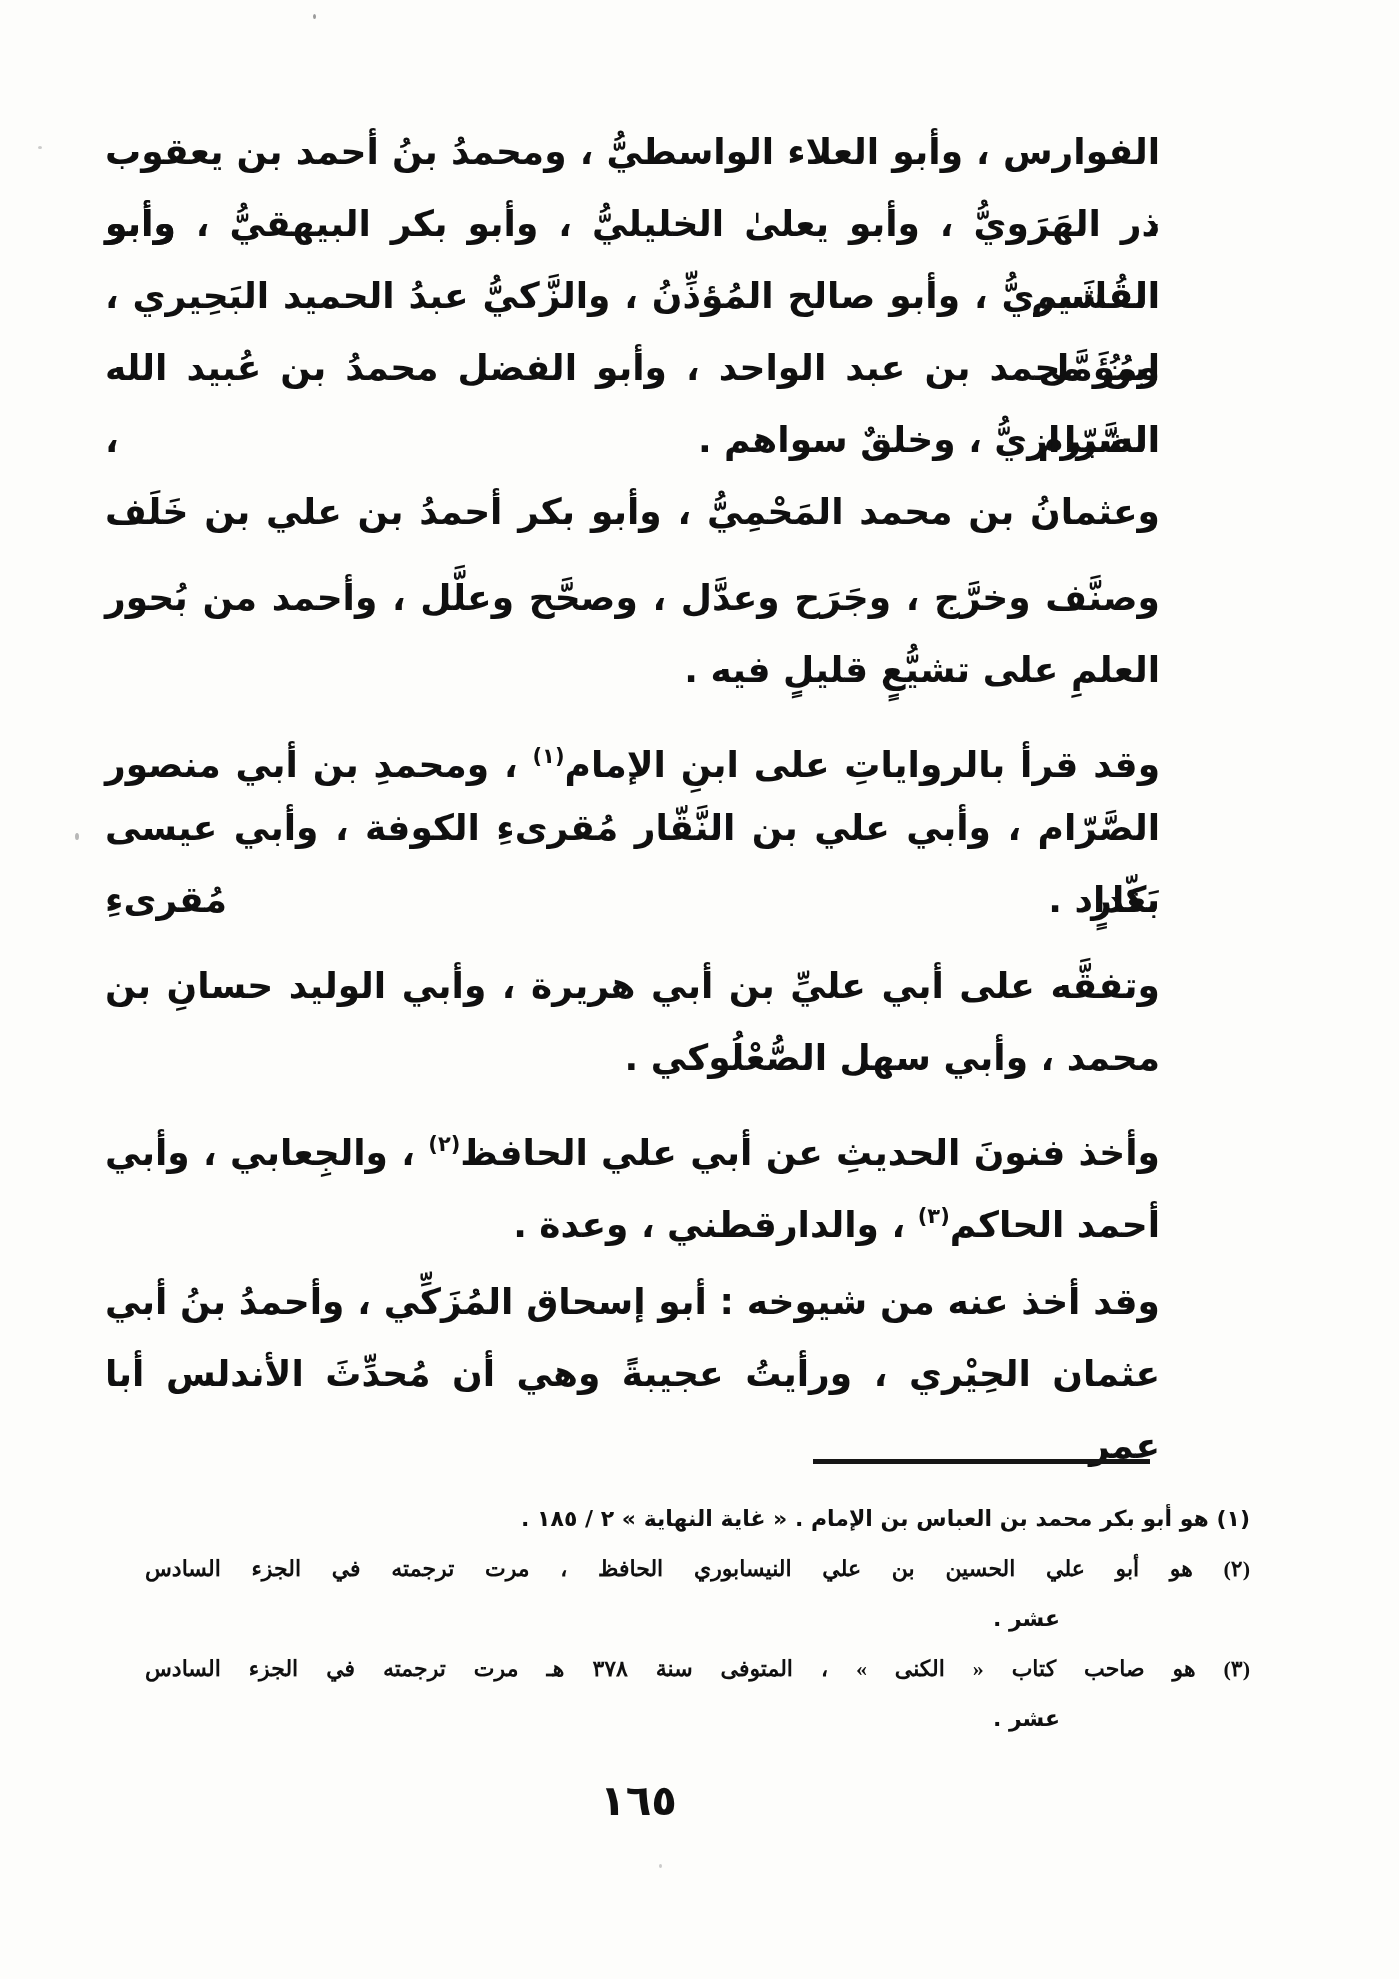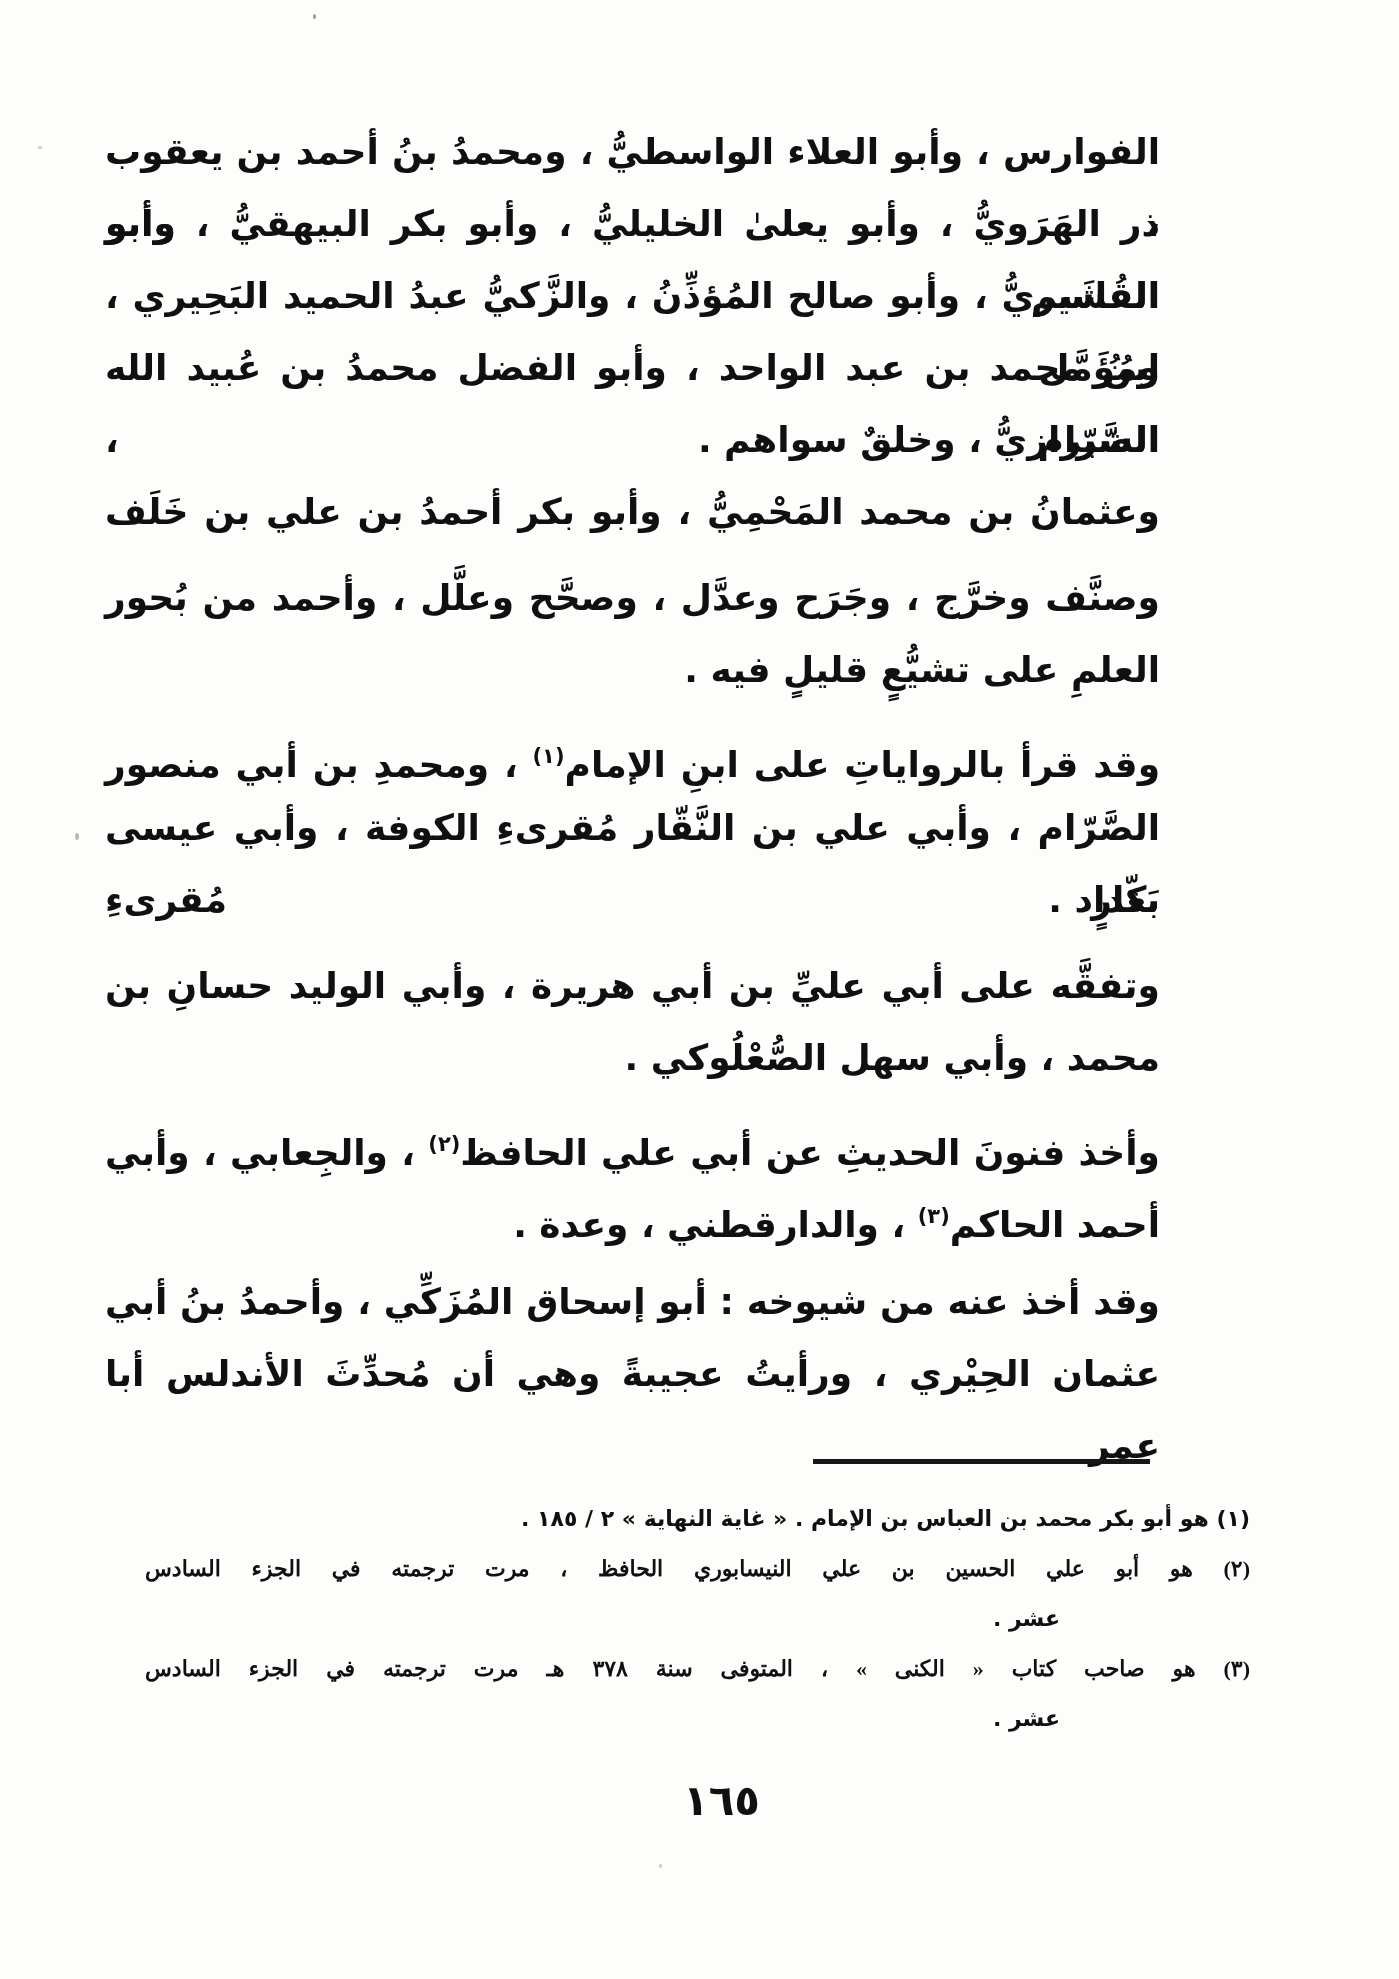--- a/index.html
+++ b/index.html
@@ -56,21 +56,21 @@
   .fn-line{height:50px;}
   .fn-line.stretch{text-align:justify;text-align-last:justify;font-family:Liberation Serif, serif;}
   .fn-line.endline{text-align:right;text-align-last:right;}
   .fn-line.hang{padding-right:190px;}  
   
   .page-number{
     position:absolute;
     top:1776px;
     left:600px;
     width:160px;
-    text-align:right;
+    text-align:left;
     font-size:42px;
     font-weight:700;
     direction:rtl;
   }
   
   .speck{position:absolute;background:#9a9a9a;border-radius:50%;}
   .s1{left:313px;top:14px;width:3px;height:5px;}
   .s2{left:38px;top:146px;width:4px;height:3px;opacity:.5;}
   .s3{left:75px;top:833px;width:4px;height:7px;opacity:.7;}
   .s4{left:659px;top:1864px;width:3px;height:4px;opacity:.5;}

